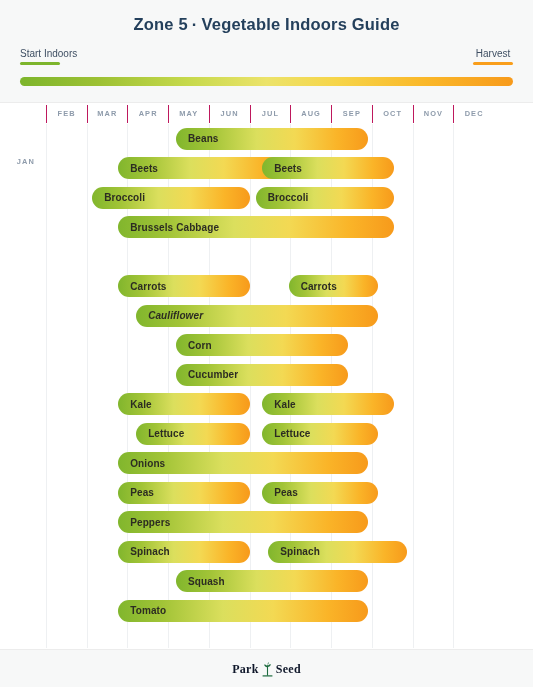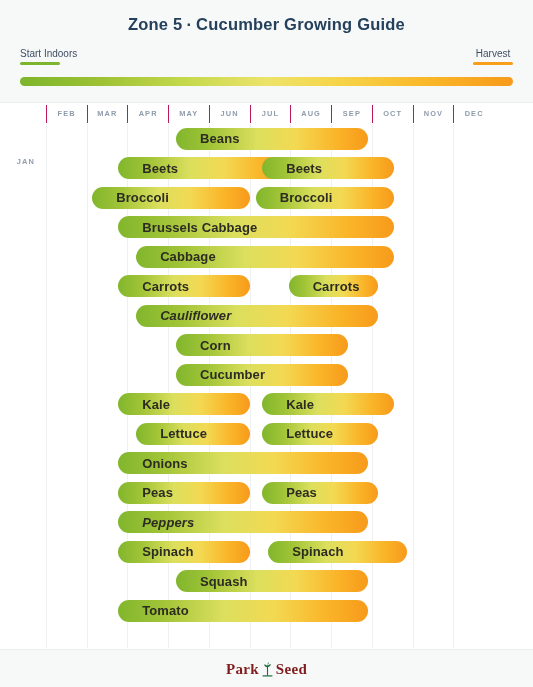--- a/index.html
+++ b/index.html
@@ -73,47 +73,47 @@
   .rows{position:absolute;left:0;top:0;width:488px;height:524px;}
   .row{position:absolute;left:0;width:488px;height:29.5px;}
 
   .bar{
     position:absolute;top:3.5px;height:22px;border-radius:11px;
     box-sizing:border-box;
     display:flex;align-items:center;
     overflow:hidden;
   }
   .bar-label{
-    font-size:13px;font-weight:bold;color:#2c2c22;
-    padding-left:24px;white-space:nowrap;
+    font-size:10px;font-weight:bold;color:#2c2c22;
+    padding-left:12px;white-space:nowrap;
     letter-spacing:.1px;
   }
 
   
   .footer{
     position:absolute;left:0;bottom:0;width:533px;height:38px;
     background:#f7f8f8;border-top:1px solid #ececec;box-sizing:border-box;
   }
   .logo{
     position:absolute;left:0;top:0;width:533px;height:38px;
     display:flex;align-items:center;justify-content:center;gap:2px;
     font-family:"Liberation Serif", serif;
-    font-size:15px;font-weight:bold;color:#7f1d1d;letter-spacing:.3px;
+    font-size:12px;font-weight:bold;color:#0f172a;letter-spacing:.3px;
   }
   .logo svg{display:block;}
 </style>
 </head>
 <body>
 
 <div id="root">
 
   <div class="header">
 
     <div class="title">
-      <span>Zone 5</span><span class="dot">·</span><span>Cucumber Growing Guide</span>
+      <span>Zone 5</span><span class="dot">·</span><span>Vegetable Indoors Guide</span>
     </div>
 
     <div class="legend">
       <div class="lg-item lg-start">
         <div class="lg-label">Start Indoors</div>
         <div class="lg-swatch"></div>
       </div>
       <div class="lg-item lg-end">
         <div class="lg-label">Harvest</div>
         <div class="lg-swatch"></div>
@@ -172,25 +172,20 @@
           </div>
           <div class="bar" title="Broccoli" style="left: 51.1667%; width: 28.4167%; background: linear-gradient(to right, rgb(129, 182, 45) 0%, rgb(162, 196, 55) 18%, rgb(219, 223, 93) 42%, rgb(243, 217, 83) 62%, rgb(250, 180, 40) 84%, rgb(247, 154, 27) 100%);">
             <span class="bar-label">Broccoli</span>
           </div>
         </div>
         <div class="row" style="top: 88.5px;">
           <div class="bar" title="Brussels Sprouts" style="left: 23%; width: 56.5833%; background: linear-gradient(to right, rgb(129, 182, 45) 0%, rgb(162, 196, 55) 18%, rgb(219, 223, 93) 42%, rgb(243, 217, 83) 62%, rgb(250, 180, 40) 84%, rgb(247, 154, 27) 100%);">
             <span class="bar-label">Brussels Cabbage</span>
           </div>
         </div>
-        <div class="row" style="top: 118px;">
-          <div class="bar" title="Cabbage" style="left: 26.6667%; width: 52.9167%; background: linear-gradient(to right, rgb(129, 182, 45) 0%, rgb(162, 196, 55) 18%, rgb(219, 223, 93) 42%, rgb(243, 217, 83) 62%, rgb(250, 180, 40) 84%, rgb(247, 154, 27) 100%);">
-            <span class="bar-label">Cabbage</span>
-          </div>
-        </div>
         <div class="row" style="top: 147.5px; text-align: right;">
           <div class="bar" title="Carrots" style="left: 23%; width: 27%; background: linear-gradient(to right, rgb(129, 182, 45) 0%, rgb(162, 196, 55) 18%, rgb(219, 223, 93) 42%, rgb(243, 217, 83) 62%, rgb(250, 180, 40) 84%, rgb(247, 154, 27) 100%);">
             <span class="bar-label">Carrots</span>
           </div>
           <div class="bar" title="Carrots" style="left: 57.9167%; width: 18.3333%; background: linear-gradient(to right, rgb(129, 182, 45) 0%, rgb(162, 196, 55) 18%, rgb(219, 223, 93) 42%, rgb(243, 217, 83) 62%, rgb(250, 180, 40) 84%, rgb(247, 154, 27) 100%);">
             <span class="bar-label">Carrots</span>
           </div>
         </div>
         <div class="row" style="top: 177px;">
           <div class="bar" title="Cauliflower" style="left: 26.6667%; width: 49.5833%; background: linear-gradient(to right, rgb(129, 182, 45) 0%, rgb(162, 196, 55) 18%, rgb(219, 223, 93) 42%, rgb(243, 217, 83) 62%, rgb(250, 180, 40) 84%, rgb(247, 154, 27) 100%); font-style: italic;">
@@ -230,21 +225,21 @@
         </div>
         <div class="row" style="top: 354px;">
           <div class="bar" title="Peas" style="left: 23%; width: 27%; background: linear-gradient(to right, rgb(129, 182, 45) 0%, rgb(162, 196, 55) 18%, rgb(219, 223, 93) 42%, rgb(243, 217, 83) 62%, rgb(250, 180, 40) 84%, rgb(247, 154, 27) 100%);">
             <span class="bar-label">Peas</span>
           </div>
           <div class="bar" title="Peas" style="left: 52.5%; width: 23.75%; background: linear-gradient(to right, rgb(129, 182, 45) 0%, rgb(162, 196, 55) 18%, rgb(219, 223, 93) 42%, rgb(243, 217, 83) 62%, rgb(250, 180, 40) 84%, rgb(247, 154, 27) 100%);">
             <span class="bar-label">Peas</span>
           </div>
         </div>
         <div class="row" style="top: 383.5px;">
-          <div class="bar" title="Peppers" style="left: 23%; width: 51.1667%; background: linear-gradient(to right, rgb(129, 182, 45) 0%, rgb(162, 196, 55) 18%, rgb(219, 223, 93) 42%, rgb(243, 217, 83) 62%, rgb(250, 180, 40) 84%, rgb(247, 154, 27) 100%); font-style: italic;">
+          <div class="bar" title="Peppers" style="left: 23%; width: 51.1667%; background: linear-gradient(to right, rgb(129, 182, 45) 0%, rgb(162, 196, 55) 18%, rgb(219, 223, 93) 42%, rgb(243, 217, 83) 62%, rgb(250, 180, 40) 84%, rgb(247, 154, 27) 100%);">
             <span class="bar-label">Peppers</span>
           </div>
         </div>
         <div class="row" style="top: 413px;">
           <div class="bar" title="Spinach" style="left: 23%; width: 27%; background: linear-gradient(to right, rgb(129, 182, 45) 0%, rgb(162, 196, 55) 18%, rgb(219, 223, 93) 42%, rgb(243, 217, 83) 62%, rgb(250, 180, 40) 84%, rgb(247, 154, 27) 100%);">
             <span class="bar-label">Spinach</span>
           </div>
           <div class="bar" title="Spinach" style="left: 53.75%; width: 28.3333%; background: linear-gradient(to right, rgb(129, 182, 45) 0%, rgb(162, 196, 55) 18%, rgb(219, 223, 93) 42%, rgb(243, 217, 83) 62%, rgb(250, 180, 40) 84%, rgb(247, 154, 27) 100%);">
             <span class="bar-label">Spinach</span>
           </div>

